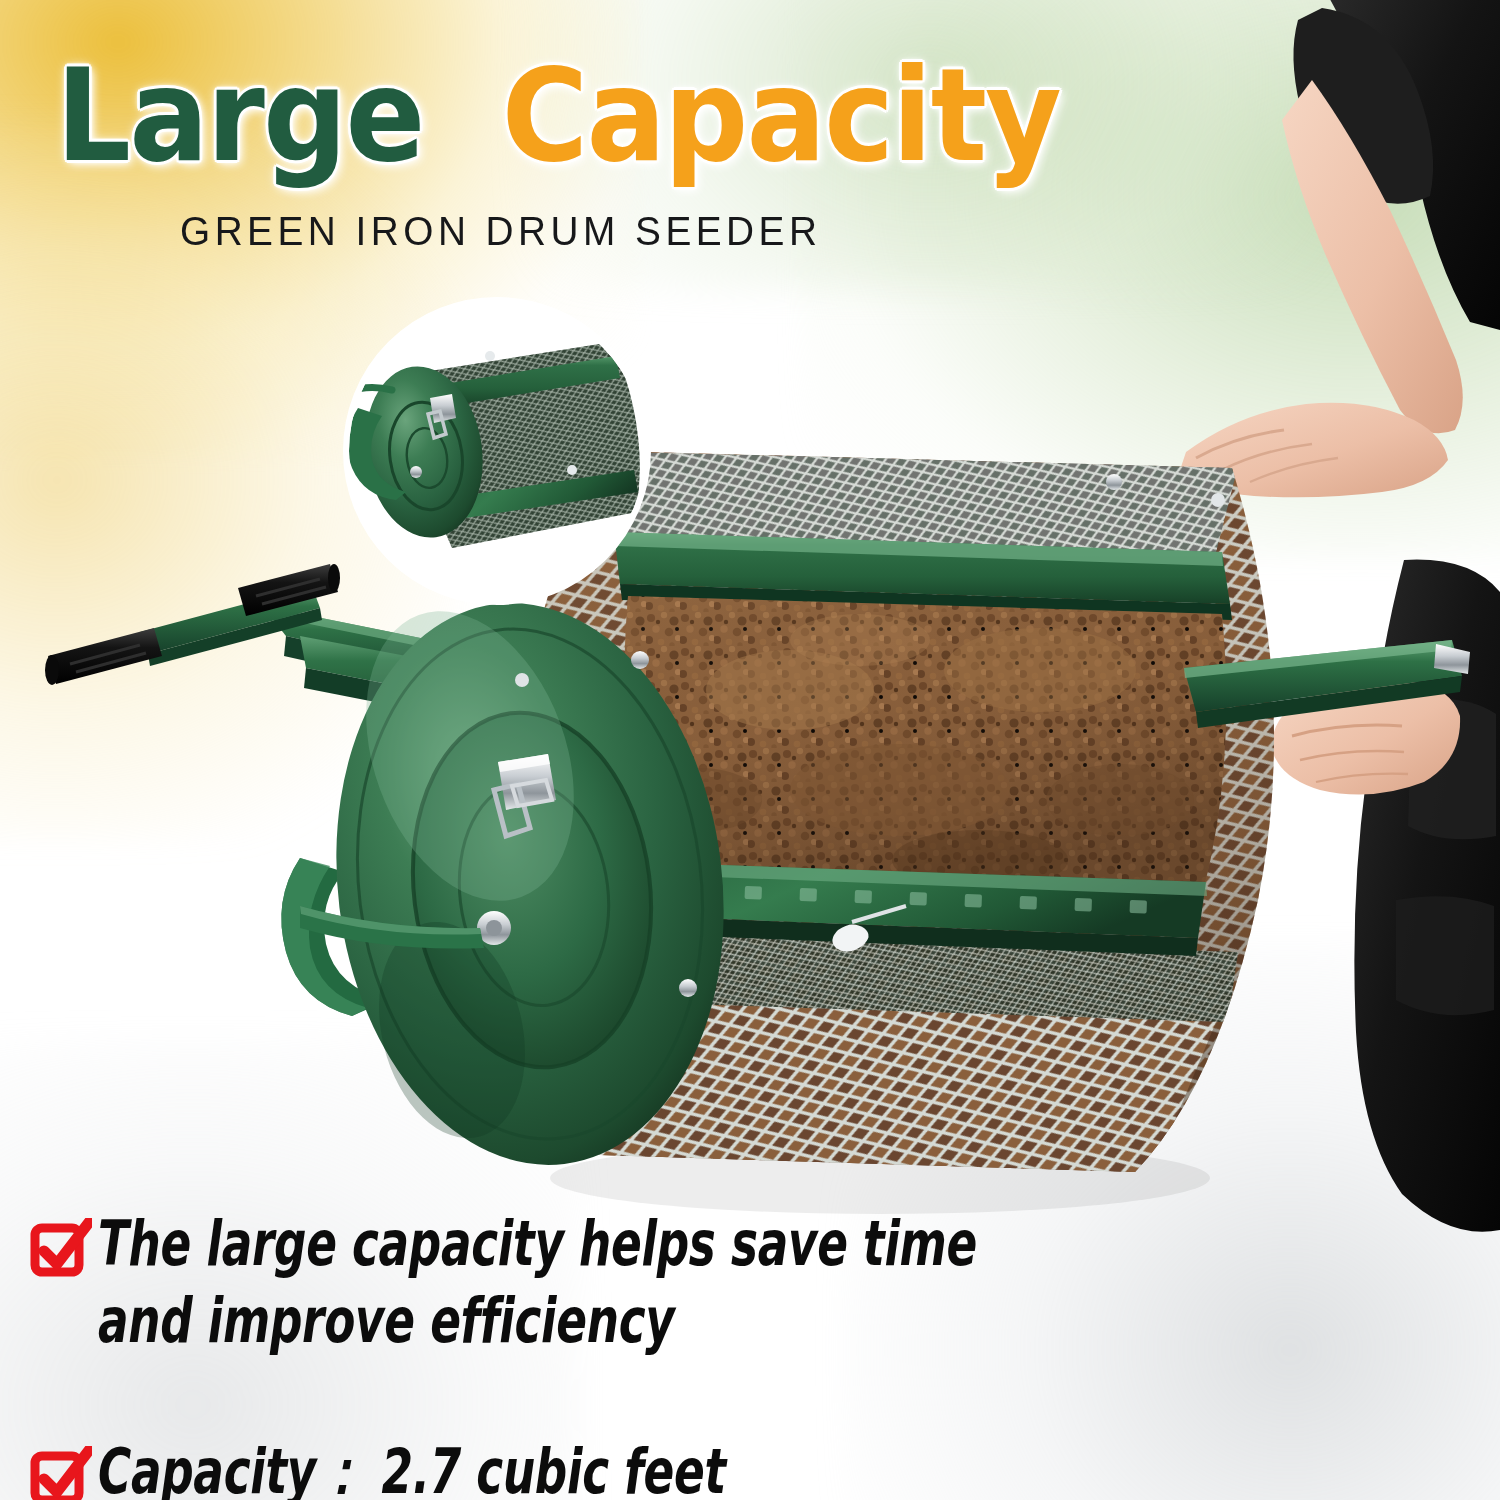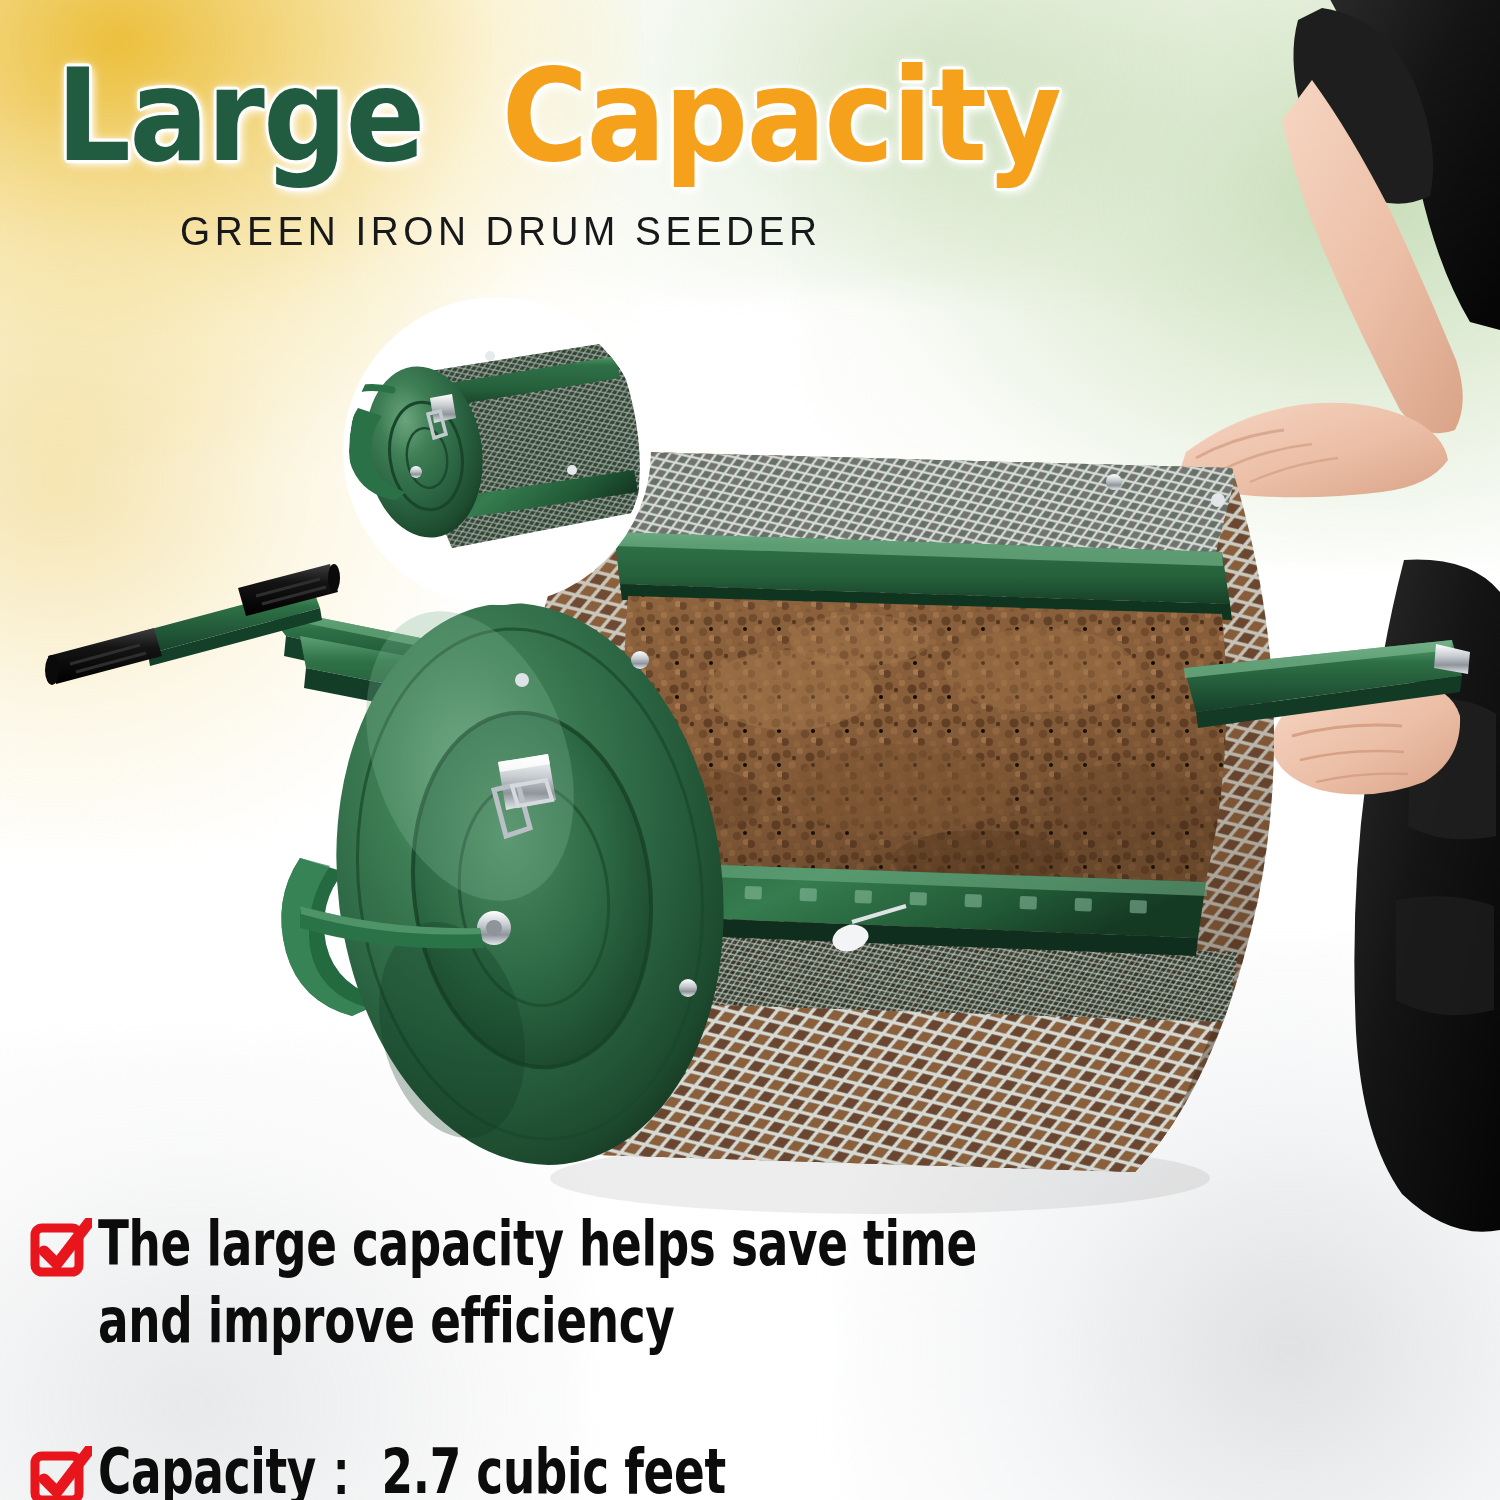--- a/index.html
+++ b/index.html
@@ -84,21 +84,21 @@
 
   .subhead{
     position:absolute;left:180px;top:209px;
     font-family:"Liberation Sans", sans-serif;
     font-weight:400;font-size:40px;letter-spacing:4.6px;color:#17181a;
     white-space:nowrap;transform:scaleX(.97);transform-origin:left top;
   }
 
   
   .bullets{position:absolute;left:30px;top:1206px;width:1300px;}
-  .bullet{display:flex;align-items:flex-start;}
+  .bullet{display:flex;align-items:flex-start;font-style:italic;}
   .bullet + .bullet{margin-top:74px;}
   .cbx{flex:0 0 auto;width:62px;height:62px;margin-top:12px;margin-right:6px;position:relative;}
   .btext{
     font-family:"DejaVu Sans Condensed","DejaVu Sans", sans-serif;
     font-weight:700;font-size:63px;line-height:1.22;color:#0c0c0c;
     letter-spacing:-0.4px;
     transform:scaleX(.80);transform-origin:left top;
     width:1560px;
   }
 

